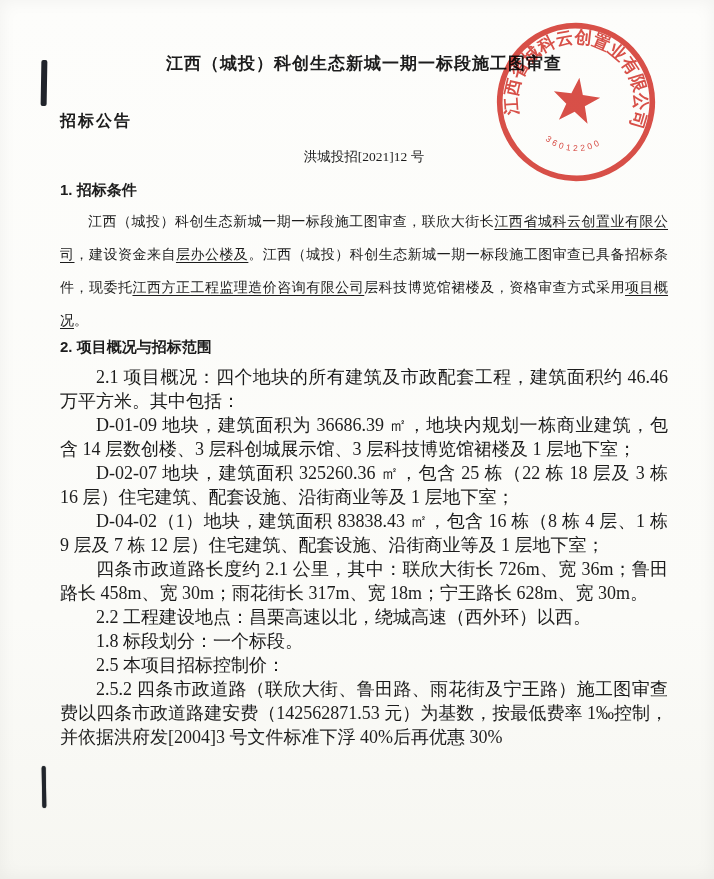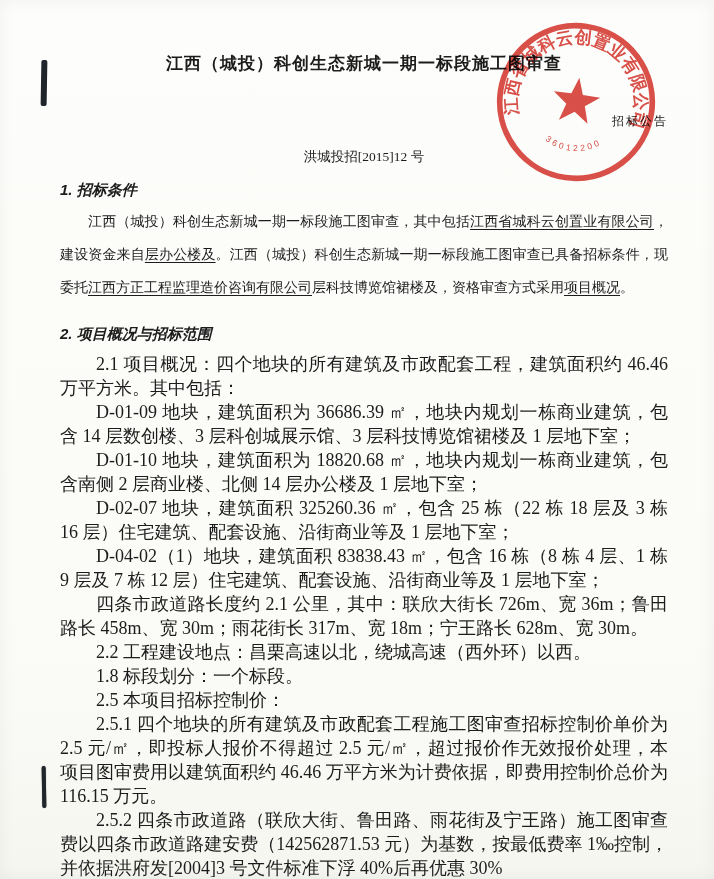--- a/index.html
+++ b/index.html
@@ -15,35 +15,35 @@
   }
   .content{padding:0 46px 0 60px;}
   .title{
     margin:52px 0 0 0;
     text-align:center;
     font-size:17px;font-weight:700;
     letter-spacing:1px;line-height:24px;
   }
   .subtitle{
     margin:34px 0 0 0;
-    text-align:right;
-    font-size:12px;font-weight:400;
+    text-align:left;
+    font-size:16px;font-weight:700;
     letter-spacing:2px;line-height:22px;
   }
   .docnum{
     margin:16px 0 0 0;
     text-align:center;
     font-size:13.5px;line-height:18px;
   }
   .sec-heading{
     margin:14px 0 0 0;
     font-family:"Liberation Sans","DejaVu Sans",sans-serif;
-    font-size:15px;font-weight:700;line-height:20px;font-style:italic;
+    font-size:15px;font-weight:700;line-height:20px;
   }
-  .sec-heading.h2{margin-top:20px;}
+  .sec-heading.h2{margin-top:0;}
   .para1{
     margin:5px 0 0 0;
     font-size:14px;line-height:33px;
     text-align:justify;text-indent:2em;
   }
   .paras{margin-top:8px;}
   .paras p{
     margin:0;
     font-size:18px;line-height:24px;
     text-align:justify;text-indent:2em;
@@ -65,38 +65,36 @@
 <body>
 
 <div class="page">
 
   <div class="artifact artifact-top"></div>
   <div class="artifact artifact-bottom"></div>
 
   <div class="content">
     <h1 class="title">江西（城投）科创生态新城一期一标段施工图审查</h1>
     <h2 class="subtitle">招标公告</h2>
-    <div class="docnum">洪城投招[2015]12 号</div>
+    <div class="docnum">洪城投招[2021]12 号</div>
 
     <h3 class="sec-heading">1. 招标条件</h3>
-    <p class="para1"><span>江西（城投）科创生态新城一期一标段施工图审查，其中包括</span><span class="u">江西省城科云创置业有限公司</span><span>，建设资金来自</span><span class="u">层办公楼及</span><span>。江西（城投）科创生态新城一期一标段施工图审查已具备招标条件，现委托</span><span class="u">江西方正工程监理造价咨询有限公司</span><span>层科技博览馆裙楼及，资格审查方式采用</span><span class="u">项目概况</span><span>。</span></p>
+    <p class="para1"><span>江西（城投）科创生态新城一期一标段施工图审查，联欣大街长</span><span class="u">江西省城科云创置业有限公司</span><span>，建设资金来自</span><span class="u">层办公楼及</span><span>。江西（城投）科创生态新城一期一标段施工图审查已具备招标条件，现委托</span><span class="u">江西方正工程监理造价咨询有限公司</span><span>层科技博览馆裙楼及，资格审查方式采用</span><span class="u">项目概况</span><span>。</span></p>
 
     <h3 class="sec-heading h2">2. 项目概况与招标范围</h3>
 
     <div class="paras">
       <p>2.1 项目概况：四个地块的所有建筑及市政配套工程，建筑面积约 46.46 万平方米。其中包括：</p>
       <p>D-01-09 地块，建筑面积为 36686.39 ㎡，地块内规划一栋商业建筑，包含 14 层数创楼、3 层科创城展示馆、3 层科技博览馆裙楼及 1 层地下室；</p>
-      <p>D-01-10 地块，建筑面积为 18820.68 ㎡，地块内规划一栋商业建筑，包含南侧 2 层商业楼、北侧 14 层办公楼及 1 层地下室；</p>
       <p>D-02-07 地块，建筑面积 325260.36 ㎡，包含 25 栋（22 栋 18 层及 3 栋 16 层）住宅建筑、配套设施、沿街商业等及 1 层地下室；</p>
       <p>D-04-02（1）地块，建筑面积 83838.43 ㎡，包含 16 栋（8 栋 4 层、1 栋 9 层及 7 栋 12 层）住宅建筑、配套设施、沿街商业等及 1 层地下室；</p>
       <p>四条市政道路长度约 2.1 公里，其中：联欣大街长 726m、宽 36m；鲁田路长 458m、宽 30m；雨花街长 317m、宽 18m；宁王路长 628m、宽 30m。</p>
       <p>2.2 工程建设地点：昌栗高速以北，绕城高速（西外环）以西。</p>
       <p>1.8 标段划分：一个标段。</p>
       <p>2.5 本项目招标控制价：</p>
-      <p>2.5.1 四个地块的所有建筑及市政配套工程施工图审查招标控制价单价为 2.5 元/㎡，即投标人报价不得超过 2.5 元/㎡，超过报价作无效报价处理，本项目图审费用以建筑面积约 46.46 万平方米为计费依据，即费用控制价总价为 116.15 万元。</p>
       <p>2.5.2 四条市政道路（联欣大街、鲁田路、雨花街及宁王路）施工图审查费以四条市政道路建安费（142562871.53 元）为基数，按最低费率 1‰控制，并依据洪府发[2004]3 号文件标准下浮 40%后再优惠 30%</p>
     </div>
   </div>
 
   <div class="seal">
     <svg width="164" height="164" viewBox="0 0 200 200">
       <defs>
         <path id="sealArcTop" d="M 32.4 124.6 A 72 72 0 1 1 167.7 124.6" fill="none"></path>
         <path id="sealArcBottom" d="M 65.6 149.1 A 60 60 0 0 0 134.4 149.1" fill="none"></path>
       </defs>

